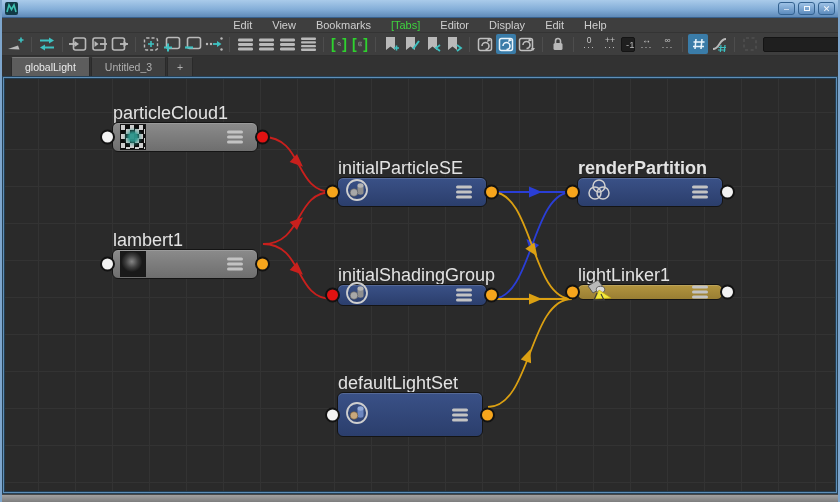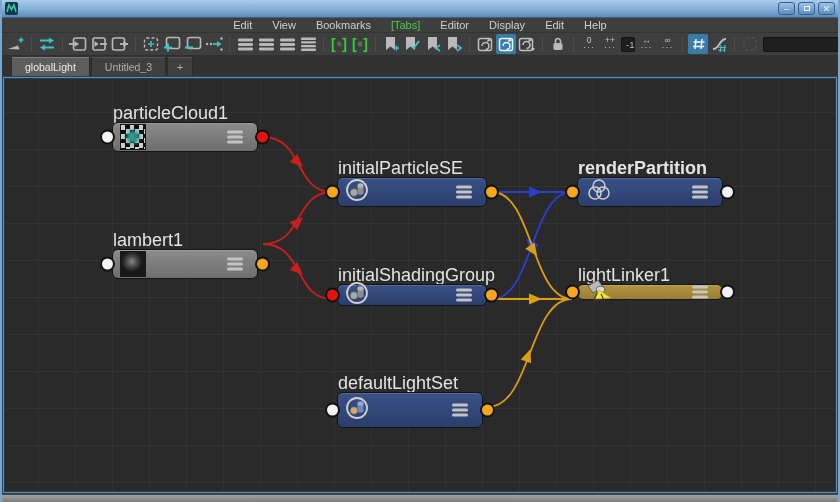--- a/index.html
+++ b/index.html
@@ -464,21 +464,21 @@
               </svg></span>
             <span class="hbars">
               <i></i>
               <i></i>
               <i></i>
             </span>
             <span class="port left" style="background:#f6a51c"></span>
             <span class="port right" style="background:#f2f2f2"></span>
           </div>
         </div>
-        <div class="node" style="left: 335px; top: 316px; width: 146px; height: 36px;">
+        <div class="node" style="left: 335px; top: 316px; width: 146px; height: 45px;">
           <div class="node-label">defaultLightSet</div>
           <div class="node-body navy">
             <span class="node-icon"><svg width="24" height="24" viewBox="0 0 24 24">
                 <circle cx="12" cy="12" r="10" fill="none" stroke="#cfcfcf" stroke-width="1.8"></circle>
                 <path d="M12.5 7.5 v7 a3 2.2 0 0 0 6 0 v-7 z" fill="#6d87c0"></path>
                 <ellipse cx="15.5" cy="7.5" rx="3" ry="2.2" fill="#93aad8"></ellipse>
                 <circle cx="9" cy="14.5" r="3.8" fill="#c8a87c" stroke="#6a5636" stroke-width=".6"></circle>
               </svg></span>
             <span class="hbars">
               <i></i>

